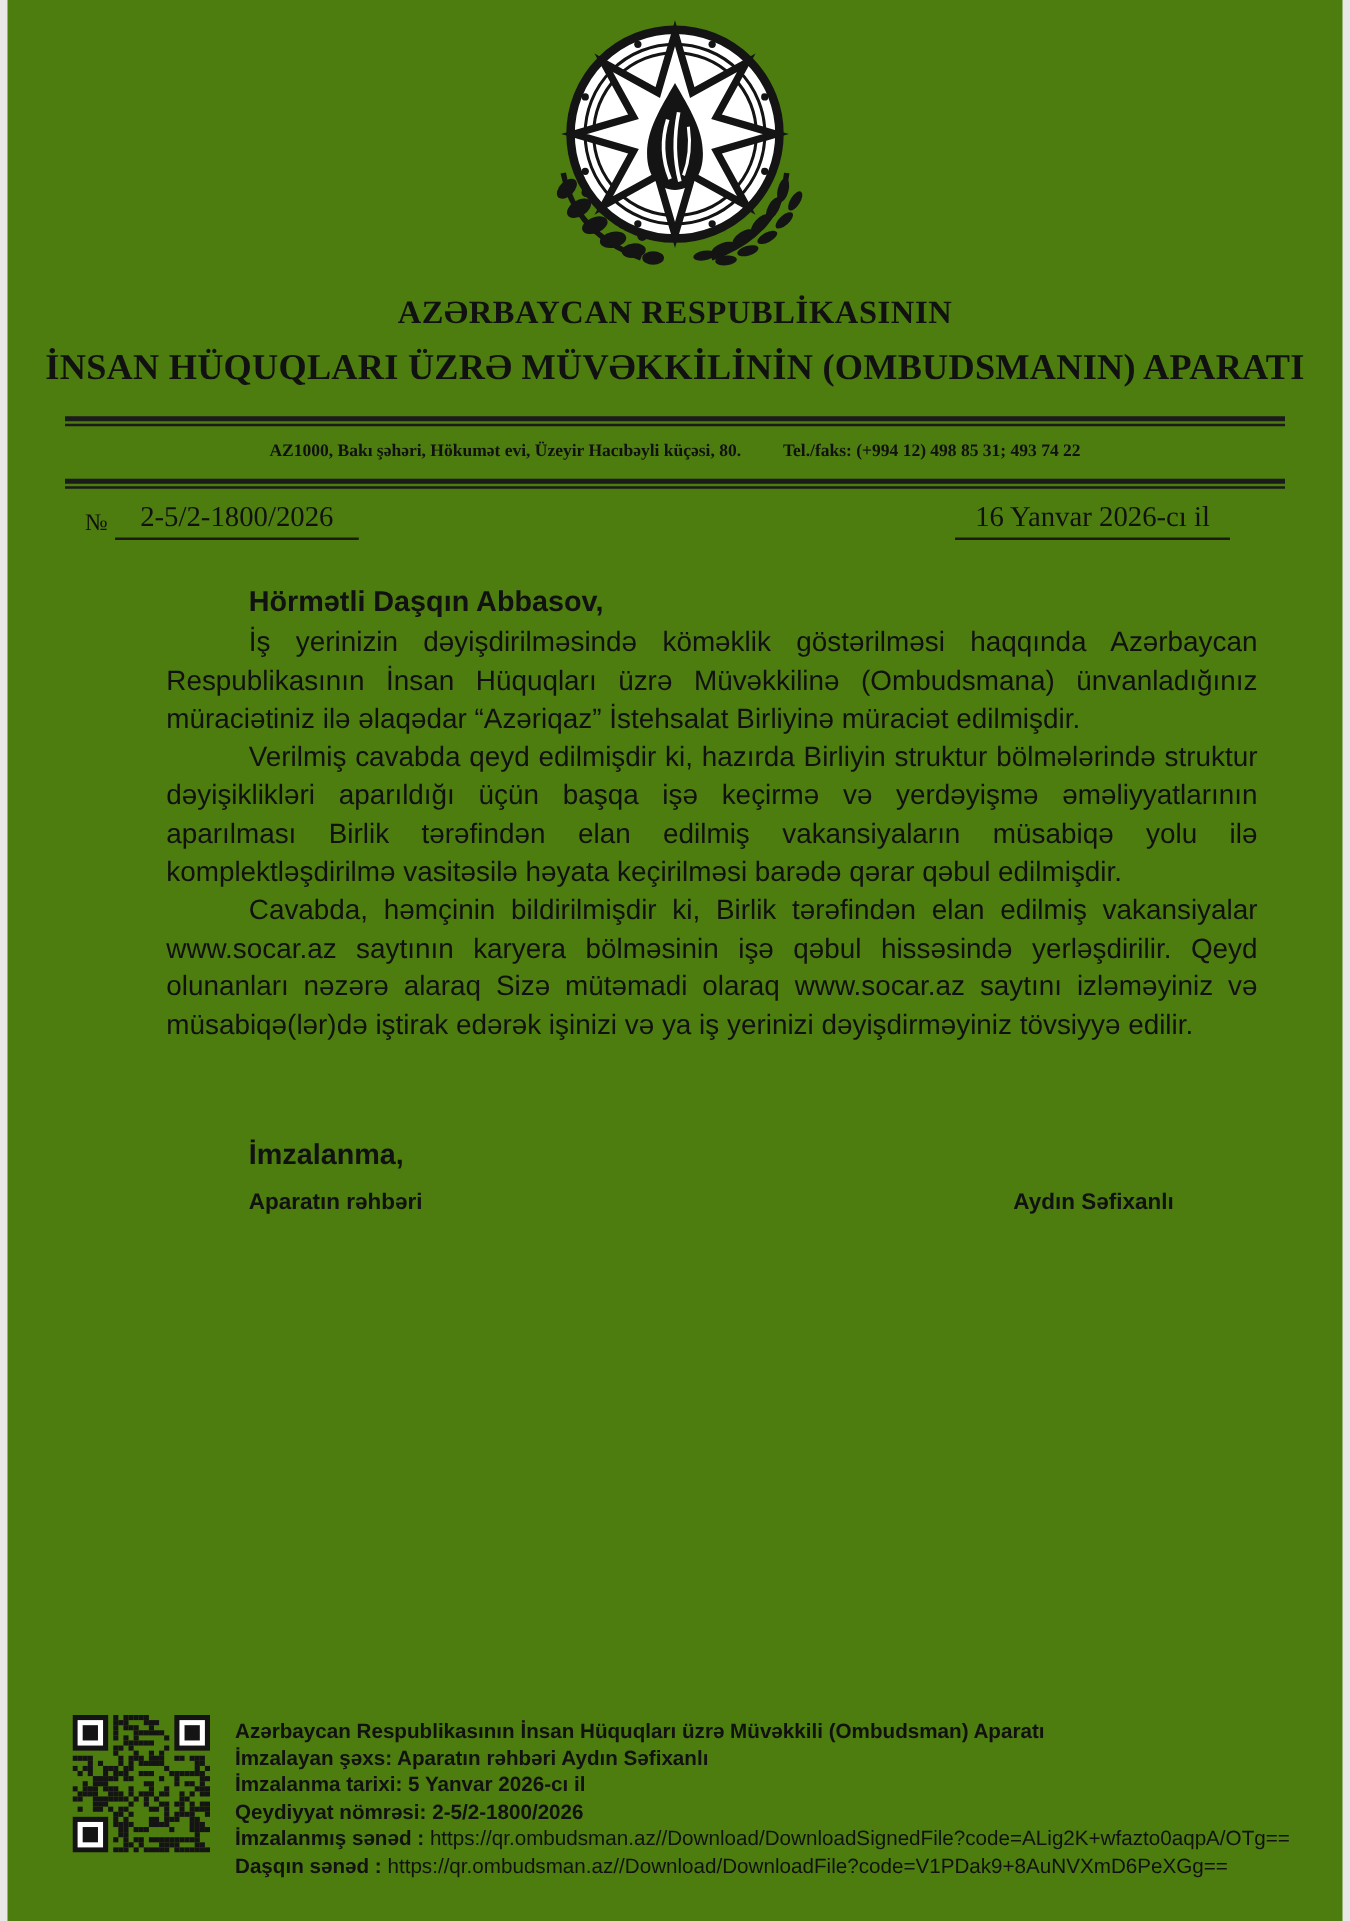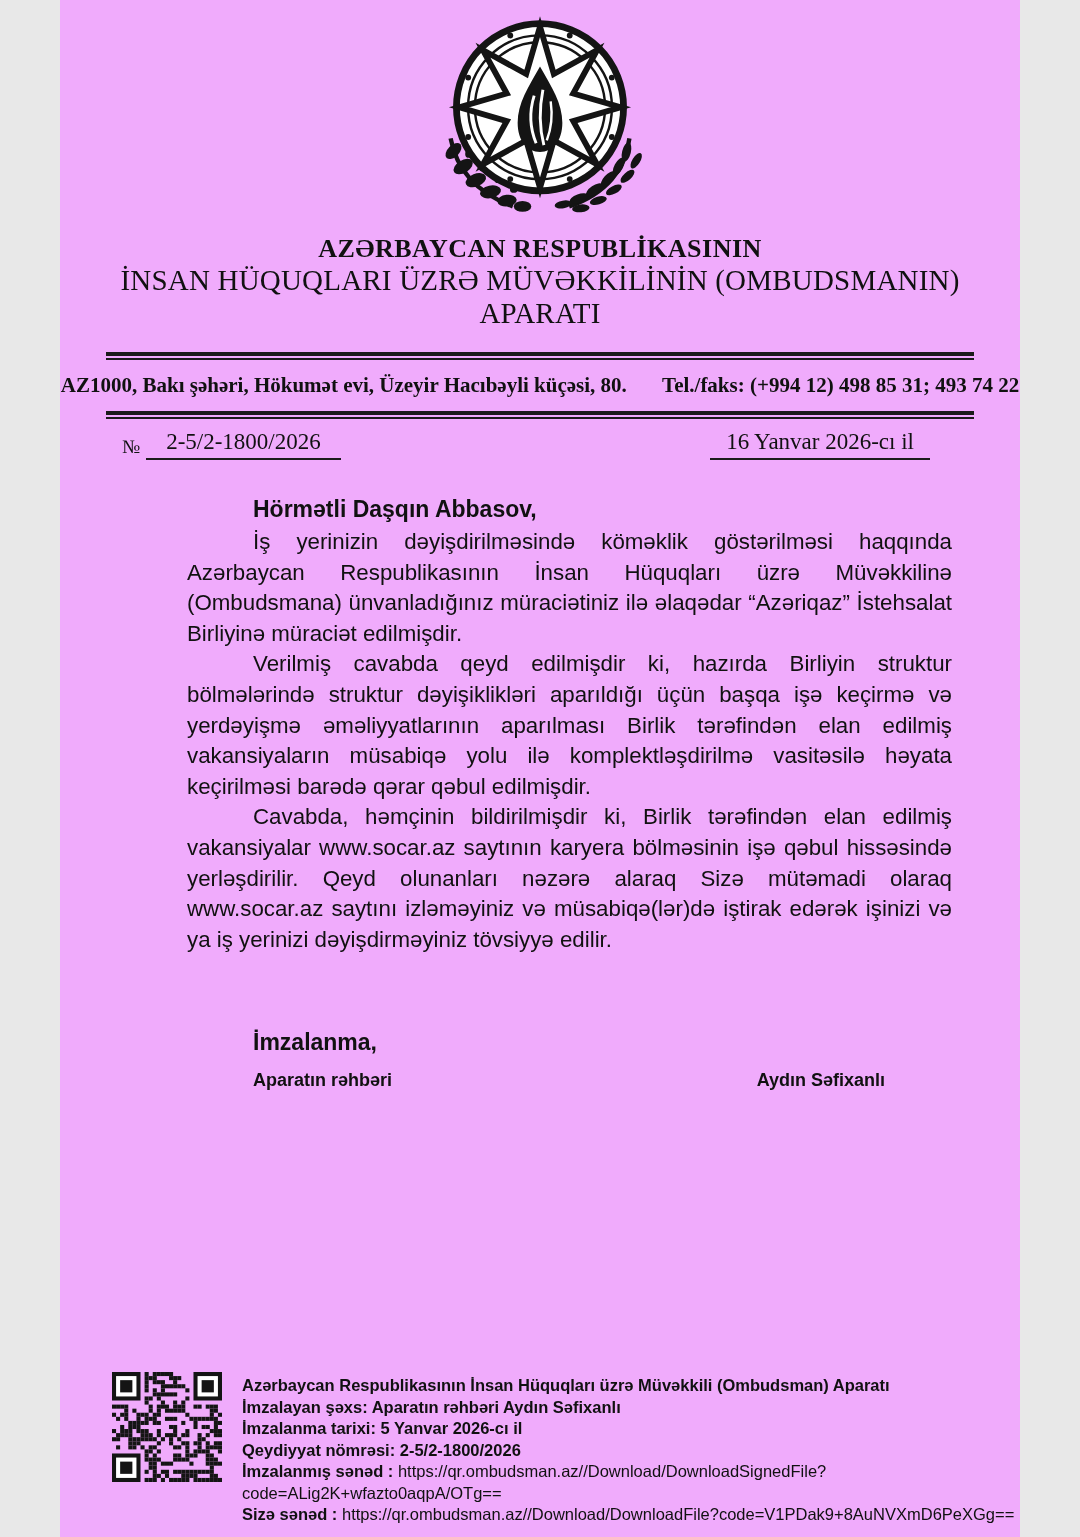--- a/index.html
+++ b/index.html
@@ -1,57 +1,58 @@
 <!DOCTYPE html>
 <html><head>
 <meta charset="utf-8">
 <style>
   * { margin: 0; padding: 0; box-sizing: border-box; }
   html, body { background: #e8e8e8; }
   .page {
     position: relative;
-    width: 960px;
+    width: 1068px;
     height: 1537px;
     margin: 0 auto;
-    background: #f0abfc;
+    background: #4d7c0f;
     color: #111;
     font-family: "Liberation Sans", "DejaVu Sans", sans-serif;
     overflow: hidden;
   }
   
   .emblem-wrap { width: 240px; margin: 14px auto 0; }
   .org-line1 {
     margin-top: 10px;
     text-align: center;
     font-family: "Liberation Serif", "DejaVu Serif", serif;
     font-weight: bold;
     font-size: 26px;
     letter-spacing: 0.5px;
   }
   .org-line2 {
+    margin-top: 13px;
     text-align: center;
     font-family: "Liberation Serif", "DejaVu Serif", serif;
-    font-weight: normal;
+    font-weight: bold;
     font-size: 29px;
     letter-spacing: 0.2px;
   }
   .rule {
     margin: 0 46px;
     height: 8px;
     border-top: 4px solid #1b1b1b;
     border-bottom: 2px solid #1b1b1b;
   }
   .rule-top { margin-top: 22px; }
   .rule-bottom { margin-top: 13px; }
   .address-row {
     margin-top: 13px;
     text-align: center;
     font-family: "Liberation Serif", "DejaVu Serif", serif;
     font-weight: bold;
-    font-size: 21px;
+    font-size: 14px;
     white-space: nowrap;
   }
   .address-row .phone { margin-left: 30px; }
   
   .ref-row {
     display: flex;
     justify-content: space-between;
     align-items: flex-end;
     margin: 10px 90px 0 62px;
     font-family: "Liberation Serif", "DejaVu Serif", serif;
@@ -479,19 +480,19 @@
     <div class="footer-lines">
       <div class="b">Azərbaycan Respublikasının İnsan Hüquqları üzrə Müvəkkili (Ombudsman) Aparatı</div>
       <div class="b">İmzalayan şəxs: Aparatın rəhbəri Aydın Səfixanlı</div>
       <div class="b">İmzalanma tarixi: 5 Yanvar 2026-cı il</div>
       <div class="b">Qeydiyyat nömrəsi: 2-5/2-1800/2026</div>
       <div>
         <span class="b">İmzalanmış sənəd :</span>
         <span class="url">https://qr.ombudsman.az//Download/DownloadSignedFile?code=ALig2K+wfazto0aqpA/OTg==</span>
       </div>
       <div>
-        <span class="b">Sizə sənəd :</span>
+        <span class="b">Daşqın sənəd :</span>
         <span class="url">https://qr.ombudsman.az//Download/DownloadFile?code=V1PDak9+8AuNVXmD6PeXGg==</span>
       </div>
     </div>
   </div>
 
 </div>
 
 </body></html>

